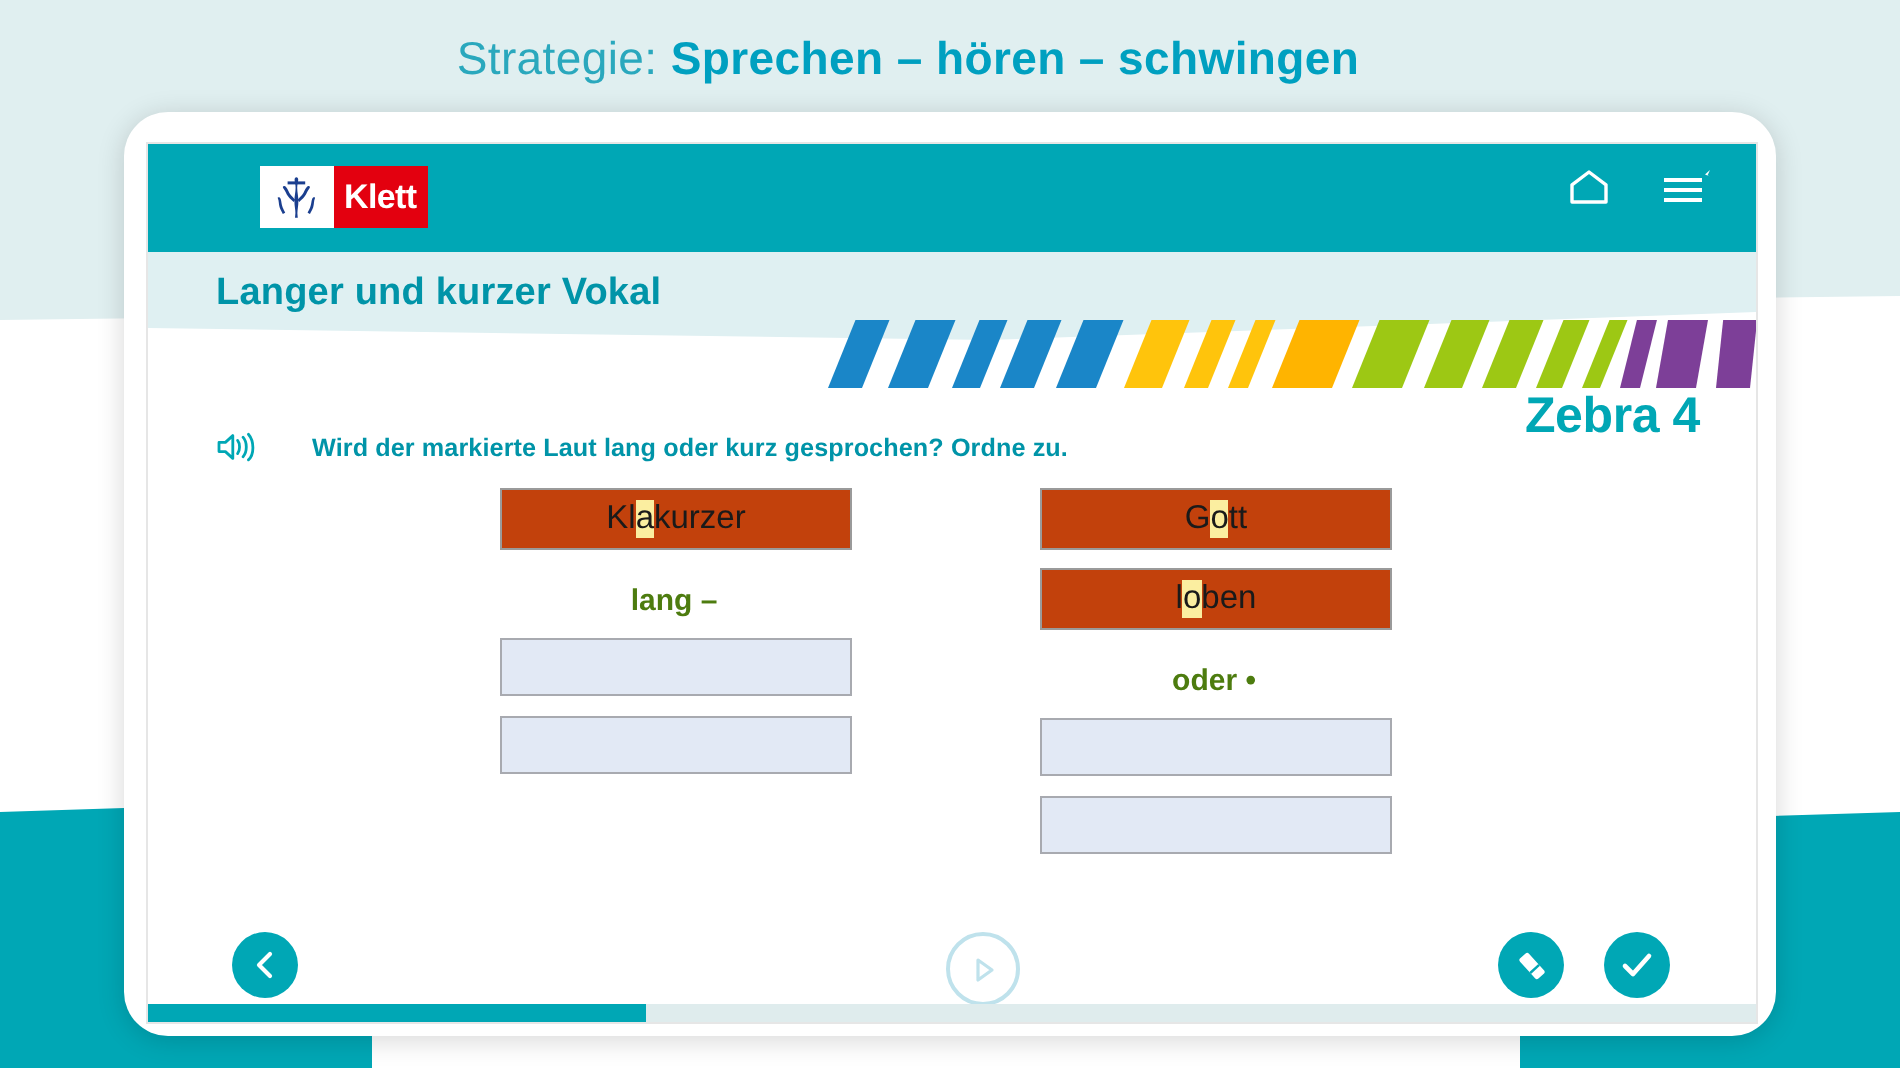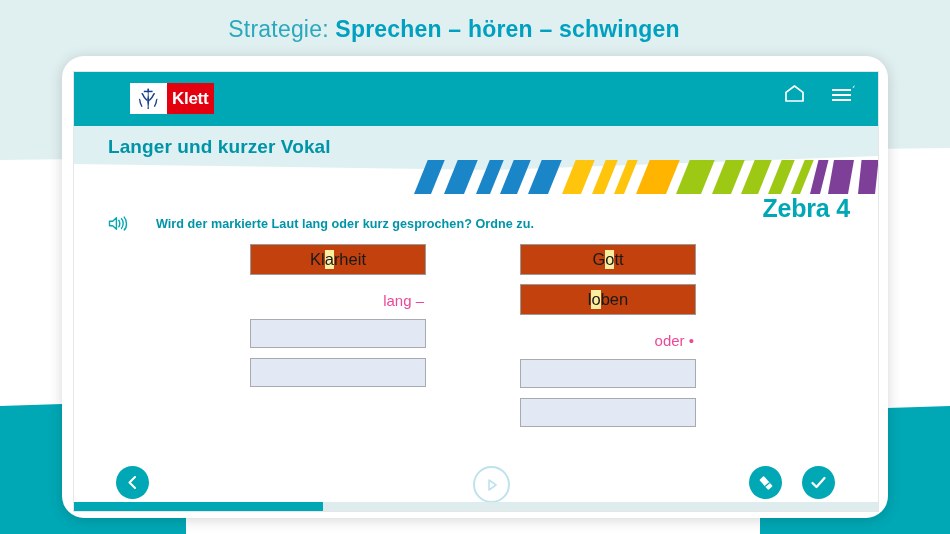--- a/index.html
+++ b/index.html
@@ -94,22 +94,22 @@
   .col-right{position:absolute;left:446px;width:176px;}
 
   .word-card{
     width:174px;height:29px;border:1.5px solid #9a9a9a;background:#c2410c;
     display:flex;align-items:center;justify-content:center;
     font-size:16.5px;color:#1a1a1a;margin-bottom:9px;cursor:pointer;
   }
   .hl{background:#fbeea0;}
 
   .cat-label{
-    text-align:right;width:174px;
-    font-size:15px;font-weight:normal;color:#ec4899;margin:17px 0 10px 0;
+    text-align:center;width:174px;
+    font-size:15px;font-weight:bold;color:#4d7c0f;margin:17px 0 10px 0;
   }
   .drop-zone{
     width:174px;height:27px;border:1.5px solid #a8aab0;
     background:#e2e9f5;margin-bottom:10px;cursor:pointer;
   }
 
   
   .footer{position:absolute;left:0;top:386px;width:804px;height:53px;background:#ffffff;}
   .circle-btn{
     position:absolute;width:33px;height:33px;border-radius:50%;
@@ -220,21 +220,21 @@
     </div>
 
     <div class="brandname">Zebra 4</div>
 
     <div class="word-grid">
       <div class="col-left">
         <div id="cards-left">
             <div class="word-card">
               <span>Kl</span>
               <span class="hl">a</span>
-              <span>rheit</span>
+              <span>kurzer</span>
             </div>
           </div>
         <div class="cat-label">lang –</div>
         <div id="slots-left">
             <div class="drop-zone"></div>
             <div class="drop-zone"></div>
           </div>
       </div>
       <div class="col-right">
         <div id="cards-right">

